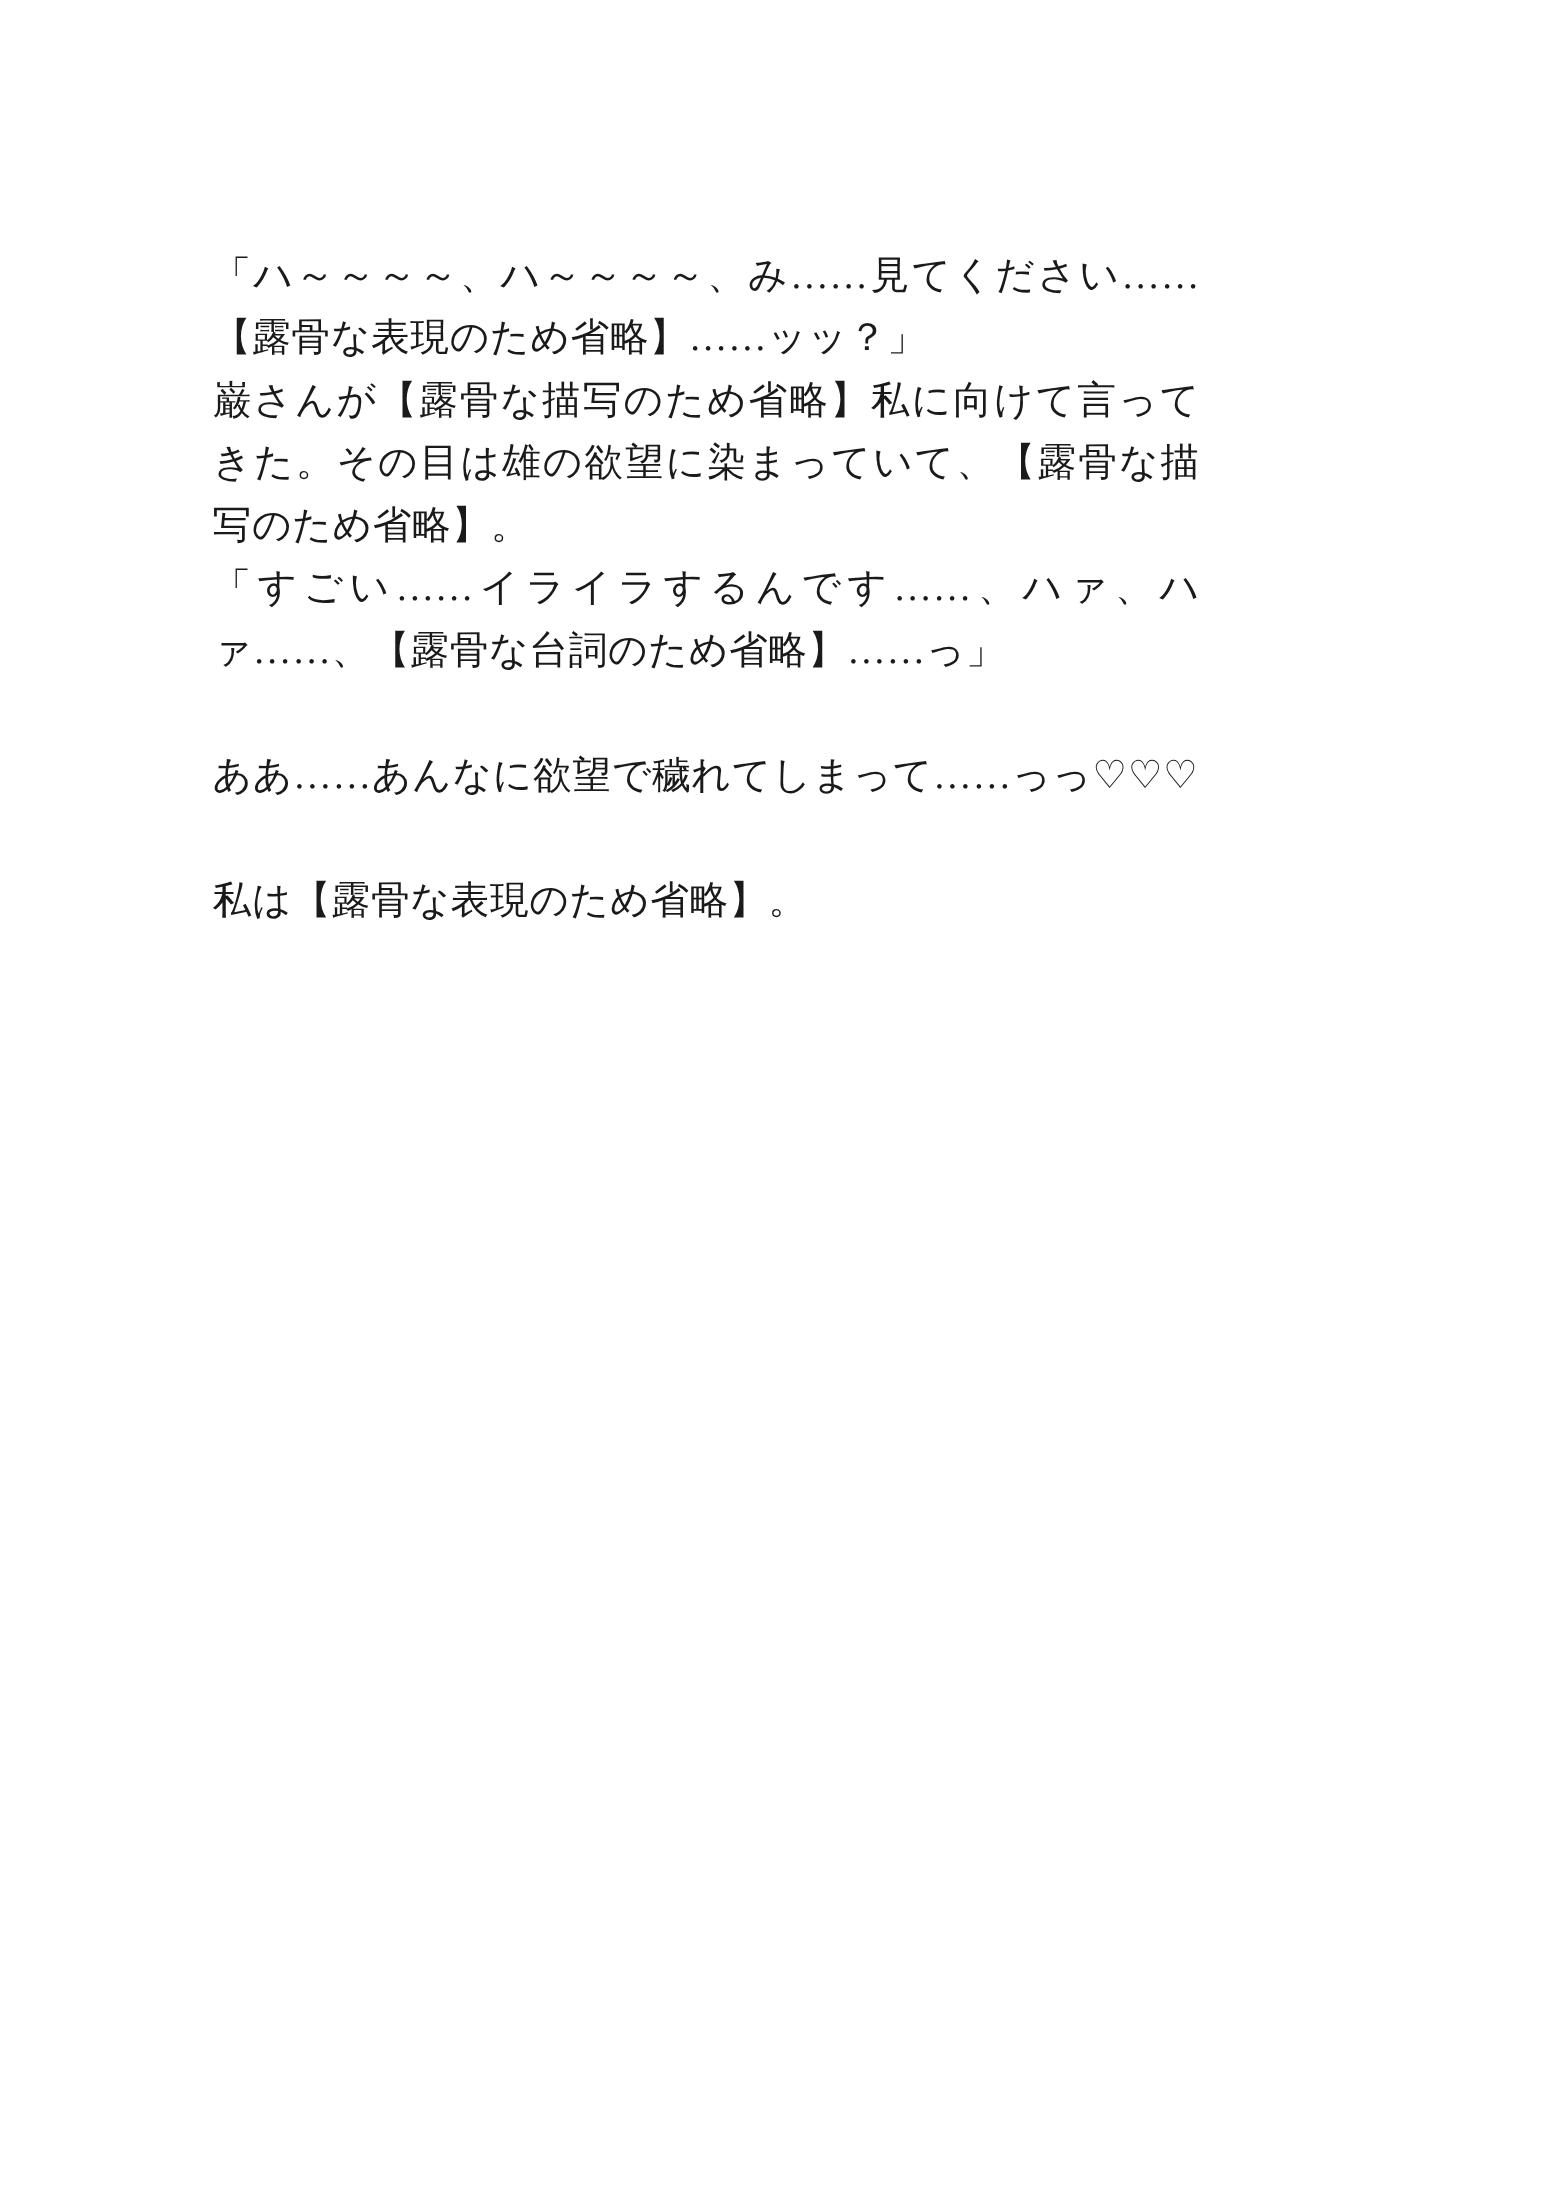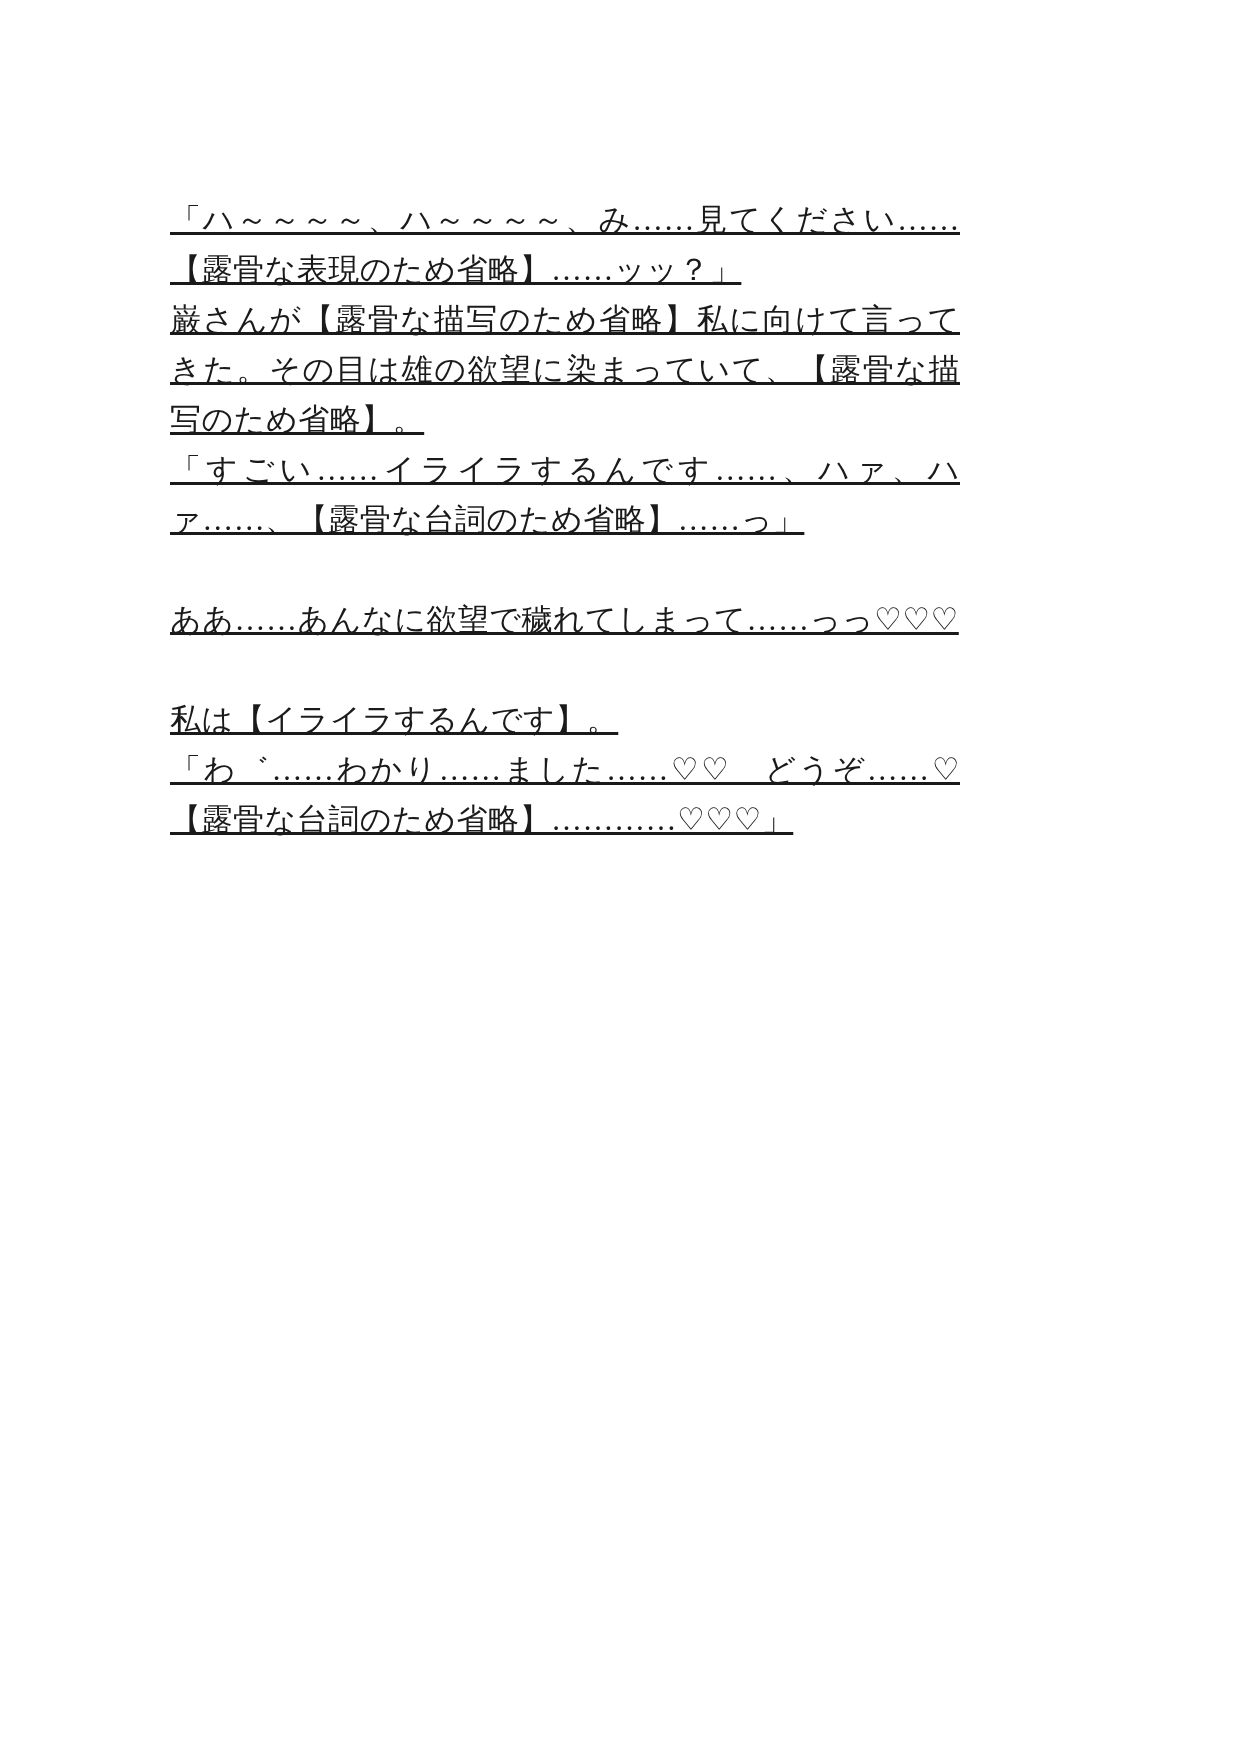--- a/index.html
+++ b/index.html
@@ -21,33 +21,31 @@
     width: 790px;
     color: #1a1a1a;
   }
   .page p {
     margin: 0;
     font-size: 31px;
     line-height: 50px;
     text-align: justify;
     letter-spacing: 0.5px;
     word-break: break-all;
-    text-decoration: underline;
   }
   .page p.spacer {
     height: 50px;
   }
 </style>
 </head>
 <body>
 
 <div class="page">
   <div>
       <p>「ハ～～～～、ハ～～～～、み……見てください……【露骨な表現のため省略】……ッッ？」</p>
       <p>巌さんが【露骨な描写のため省略】私に向けて言ってきた。その目は雄の欲望に染まっていて、【露骨な描写のため省略】。</p>
       <p>「すごい……イライラするんです……、ハァ、ハァ……、【露骨な台詞のため省略】……っ」</p>
       <p class="spacer"></p>
       <p>ああ……あんなに欲望で穢れてしまって……っっ♡♡♡</p>
       <p class="spacer"></p>
-      <p>私は【イライラするんです】。</p>
-      <p>「わ゛……わかり……ました……♡♡　どうぞ……♡【露骨な台詞のため省略】…………♡♡♡」</p>
+      <p>私は【露骨な表現のため省略】。</p>
     </div>
 </div>
 
 </body></html>

